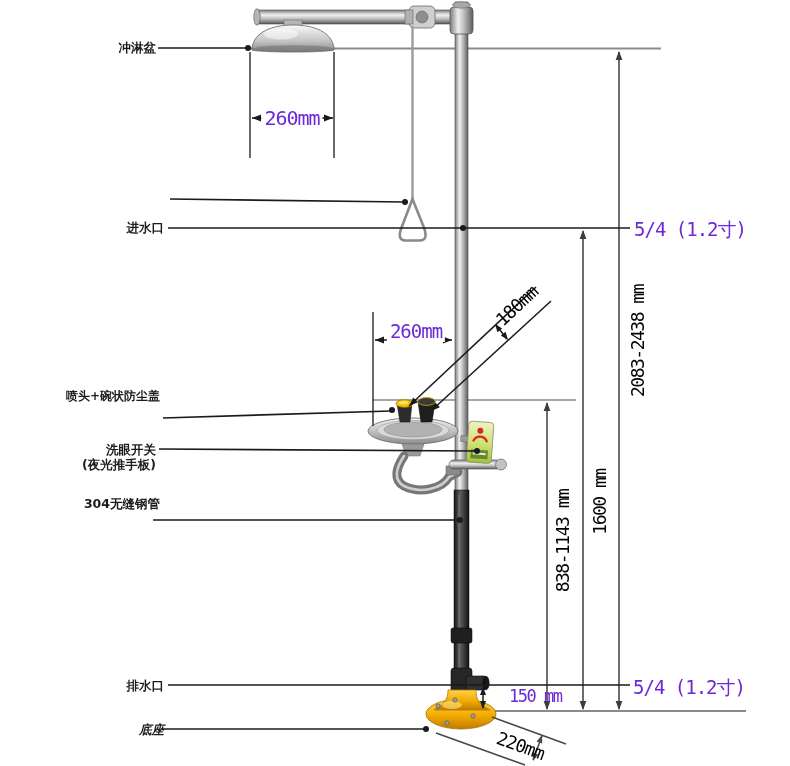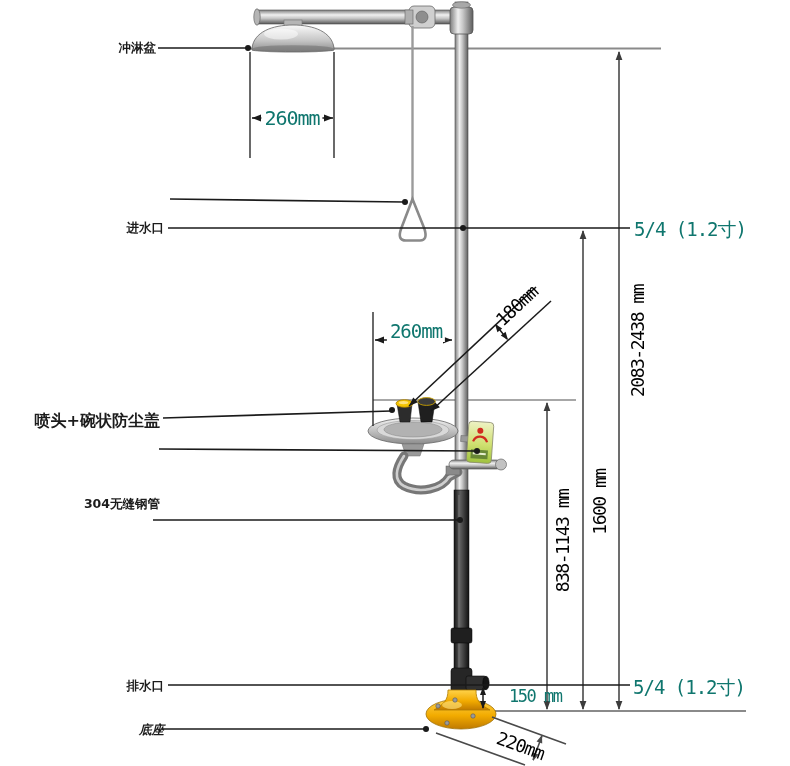--- a/index.html
+++ b/index.html
@@ -2,21 +2,21 @@
 <html><head>
 <meta charset="utf-8">
 <style>
   html,body{margin:0;padding:0;background:#fff;}
   #stage{position:relative;width:790px;height:766px;background:#fff;overflow:hidden;
          font-family:"DejaVu Sans",sans-serif;padding-left:24px;}
   #art{position:absolute;left:0;top:0;}
   .lbl{position:absolute;font:bold 12.5px "DejaVu Sans",sans-serif;color:#1c1c1c;
        text-align:right;line-height:1.2;white-space:nowrap;}
   .dim{position:absolute;font:19px "DejaVu Sans Mono","Liberation Mono",monospace;
-       color:#0f766e;letter-spacing:-1px;white-space:nowrap;}
+       color:#6d28d9;letter-spacing:-1px;white-space:nowrap;}
   .dim.small{font-size:17px;letter-spacing:-1.5px;}
   .dim.onLine{transform:translate(-50%,-50%);background:#fff;padding:0 3px;}
   .vdim{position:absolute;font:18px "DejaVu Sans Mono","Liberation Mono",monospace;
         color:#000;letter-spacing:-1.5px;white-space:nowrap;
         transform:translate(-50%,-50%) rotate(-90deg);}
   .rot{position:absolute;font:18px "DejaVu Sans Mono","Liberation Mono",monospace;
        color:#000;letter-spacing:-1px;white-space:nowrap;}
 </style>
 </head>
 <body>
@@ -213,22 +213,26 @@
     <path d="M0,0 L-8,-3 L-8,3 Z" transform="translate(542,735) rotate(-71)"></path>
     <path d="M0,0 L-8,-3 L-8,3 Z" transform="translate(533,761) rotate(109)"></path>
   </g>
 </svg>
 
 <div class="lbl" style="left:56px;top:40px;width:100px;">冲淋盆</div>
 
 
 <div class="lbl" style="left:64px;top:220px;width:100px;">进水口</div>
 
-<div class="lbl" style="left:30px;top:411px;width:130px;font-size:16px;">喷头+碗状防尘盖</div>
-
+<div class="lbl" style="left:30px;top:389px;width:130px;font-size:12px;">喷头+碗状防尘盖</div>
+
+<div class="lbl" style="left:36px;top:442px;width:120px;">
+  <div>洗眼开关</div>
+  <div>(夜光推手板)</div>
+</div>
 
 <div class="lbl" style="left:40px;top:496px;width:120px;">304无缝钢管</div>
 
 <div class="lbl" style="left:64px;top:678px;width:100px;">排水口</div>
 
 <div class="lbl" style="left:64px;top:722px;width:100px;font-style:italic;">底座</div>
 
 <div class="dim onLine" style="left:292px;top:118px;font-size:20px;">260mm</div>
 
 <div class="dim" style="left:634px;top:217px;">5/4 (1.2寸)</div>

